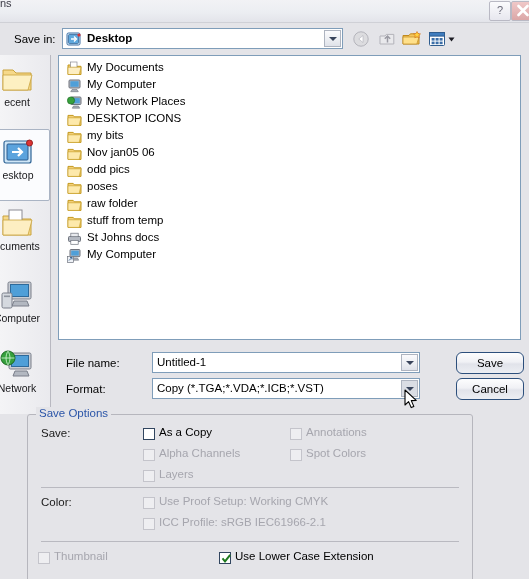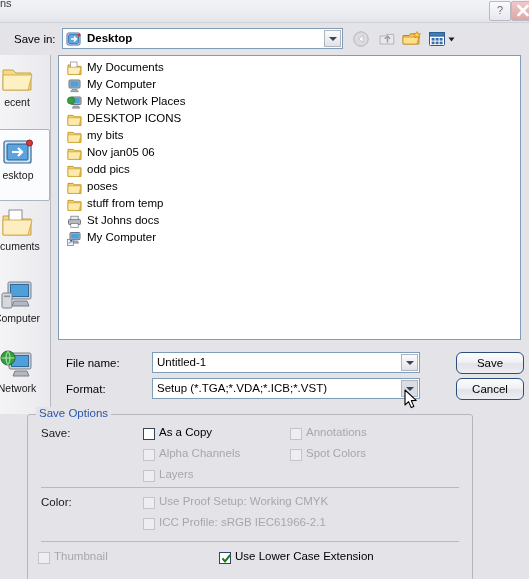--- a/index.html
+++ b/index.html
@@ -260,20 +260,27 @@
       </div>
 
       <div class="frow">
         <svg class="fi" viewBox="0 0 15 15">
           <path d="M1 3.4h5.2l1.2 1.4H14v8.6H1z" fill="#f3cf77" stroke="#c3991f"></path>
           <path d="M1 5.8h13l-1.8 7.6H1z" fill="#fde9ab" stroke="#c3991f" stroke-width=".6"></path>
         </svg>
         <span class="fn">poses</span>
       </div>
 
+      <div class="frow">
+        <svg class="fi" viewBox="0 0 15 15">
+          <path d="M1 3.4h5.2l1.2 1.4H14v8.6H1z" fill="#f3cf77" stroke="#c3991f"></path>
+          <path d="M1 5.8h13l-1.8 7.6H1z" fill="#fde9ab" stroke="#c3991f" stroke-width=".6"></path>
+        </svg>
+        <span class="fn">raw folder</span>
+      </div>
 
       <div class="frow">
         <svg class="fi" viewBox="0 0 15 15">
           <path d="M1 3.4h5.2l1.2 1.4H14v8.6H1z" fill="#f3cf77" stroke="#c3991f"></path>
           <path d="M1 5.8h13l-1.8 7.6H1z" fill="#fde9ab" stroke="#c3991f" stroke-width=".6"></path>
         </svg>
         <span class="fn">stuff from temp</span>
       </div>
 
       <div class="frow">
@@ -300,21 +307,21 @@
   </div>
 
   <div class="f-lbl" style="left:66px;top:357px">File name:</div>
   <div class="f-box" style="left:152px;top:352px;width:268px">
     <span class="fv">Untitled-1</span>
     <div class="combo-arrow"></div>
   </div>
 
   <div class="f-lbl" style="left:66px;top:383px">Format:</div>
   <div class="f-box" style="left:152px;top:378px;width:268px">
-    <span class="fv">Setup (*.TGA;*.VDA;*.ICB;*.VST)</span>
+    <span class="fv">Copy (*.TGA;*.VDA;*.ICB;*.VST)</span>
     <div class="combo-arrow" style="background:#dadde4"></div>
   </div>
 
   <div class="btn" style="left:456px;top:352px">
     <span>Save</span>
   </div>
   <div class="btn" style="left:456px;top:378px">
     <span>Cancel</span>
   </div>
 

